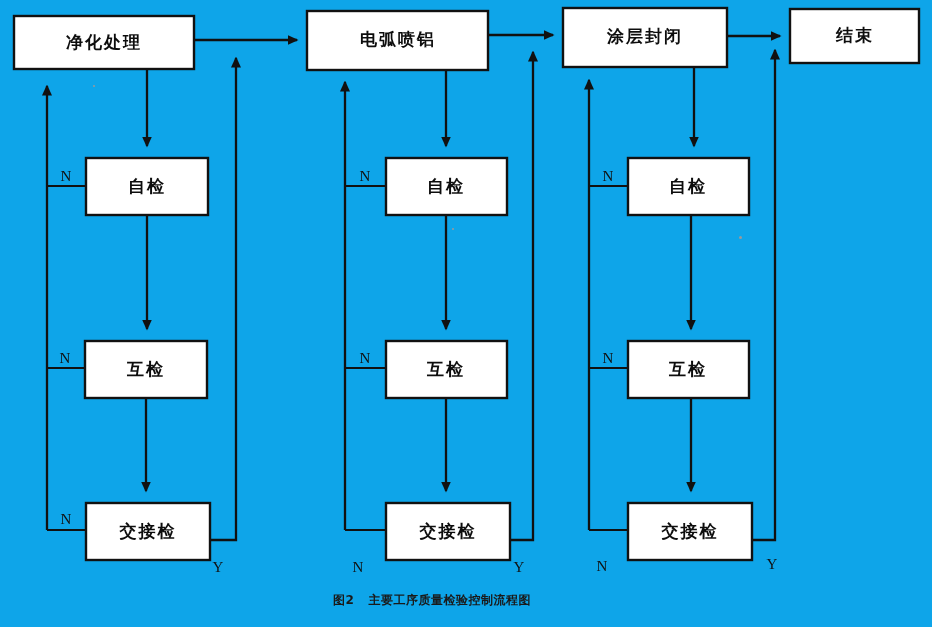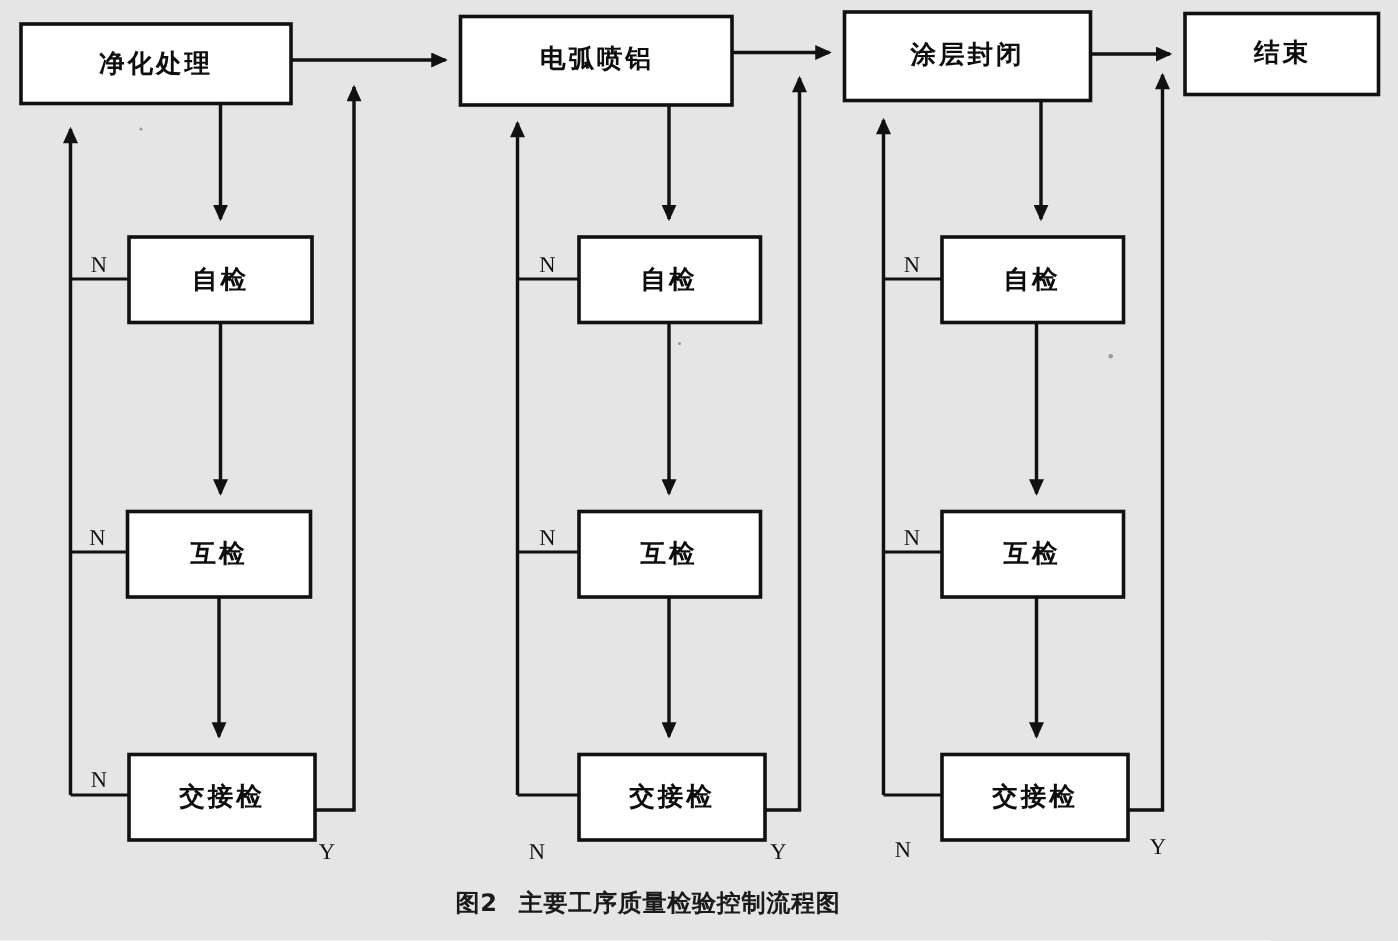--- a/index.html
+++ b/index.html
@@ -10,21 +10,21 @@
   body {
     width: 932px;
     height: 627px;
     font-family: "Liberation Serif", "DejaVu Serif", serif;
     overflow: hidden;
   }
   #figure-root {
     position: relative;
     width: 932px;
     height: 627px;
-    background: #e5e5e5;
+    background: #0ea5e9;
   }
   svg#flowchart {
     position: absolute;
     left: 0;
     top: 0;
     width: 932px;
     height: 627px;
   }
   .node-rect {
     fill: #ffffff;
@@ -62,21 +62,21 @@
     fill: #111111;
     stroke: none;
   }
   .caption {
     position: absolute;
     left: 0;
     top: 592px;
     width: 864px;
     text-align: center;
     font-family: "DejaVu Sans", "Liberation Sans", sans-serif;
-    font-size: 16px;
+    font-size: 12px;
     font-weight: 700;
     color: #1a1a1a;
     letter-spacing: 0.5px;
   }
   .caption .cap-num { margin-right: 14px; }
   .speck {
     position: absolute;
     background: #9a9a9a;
     border-radius: 50%;
   }

